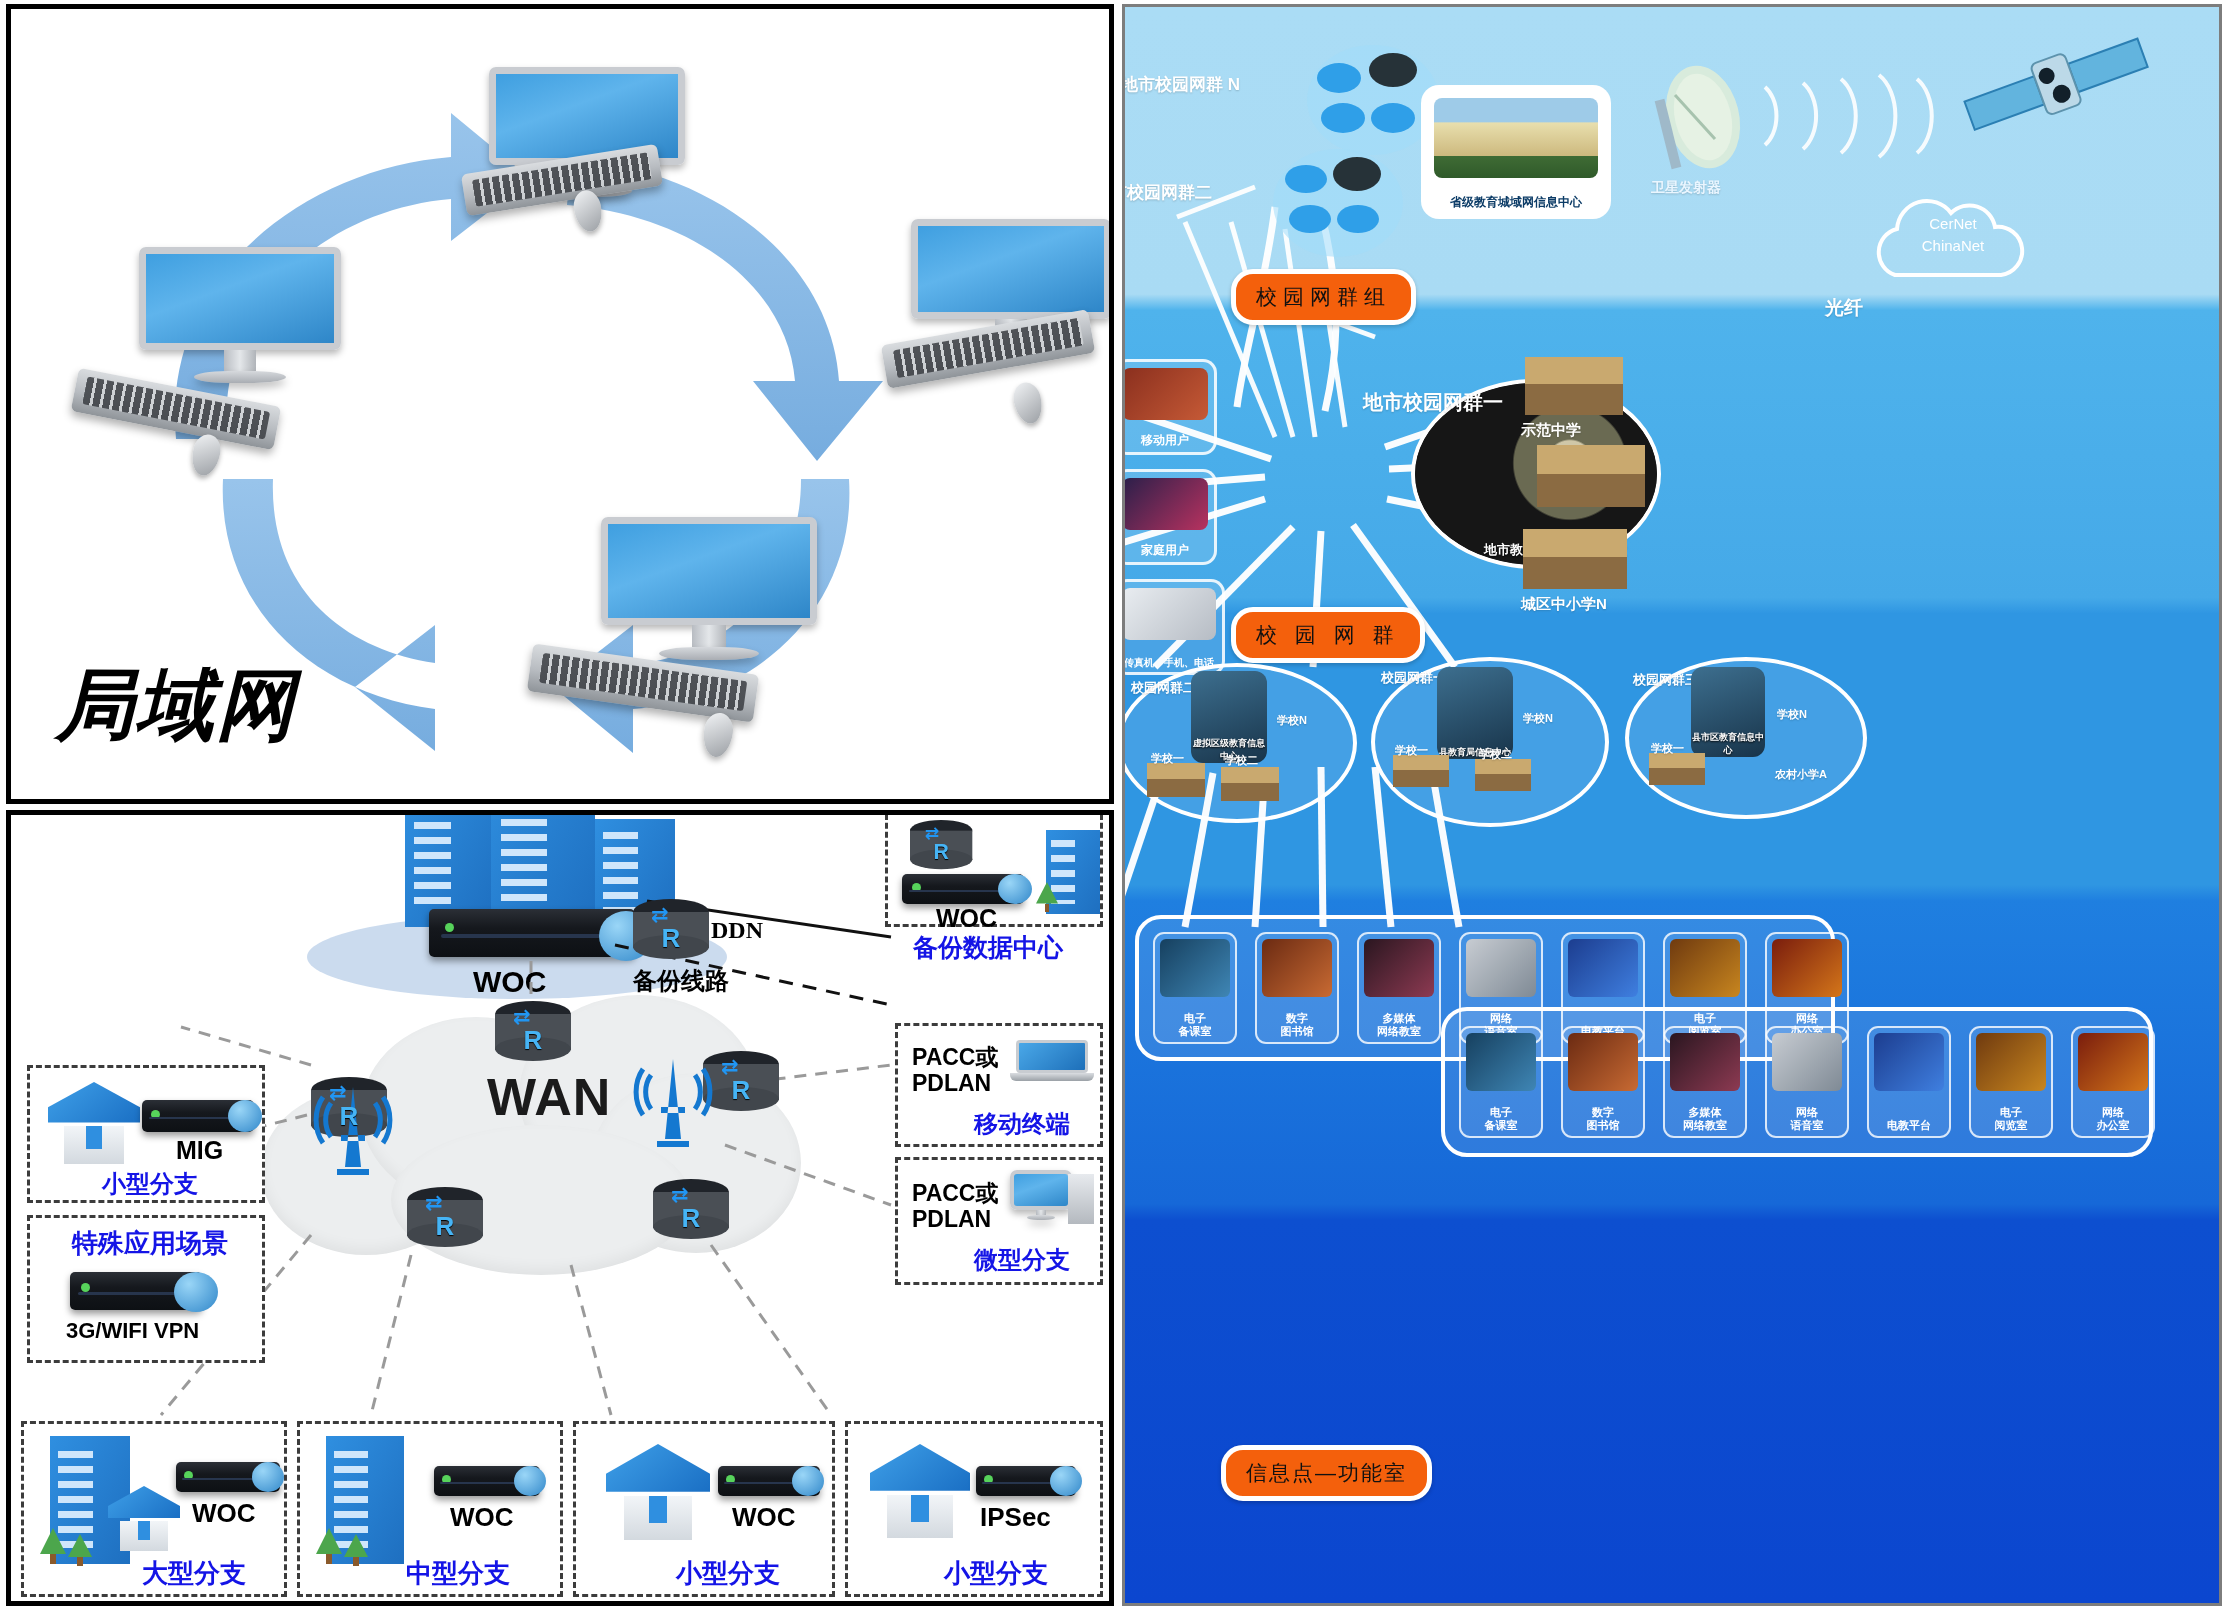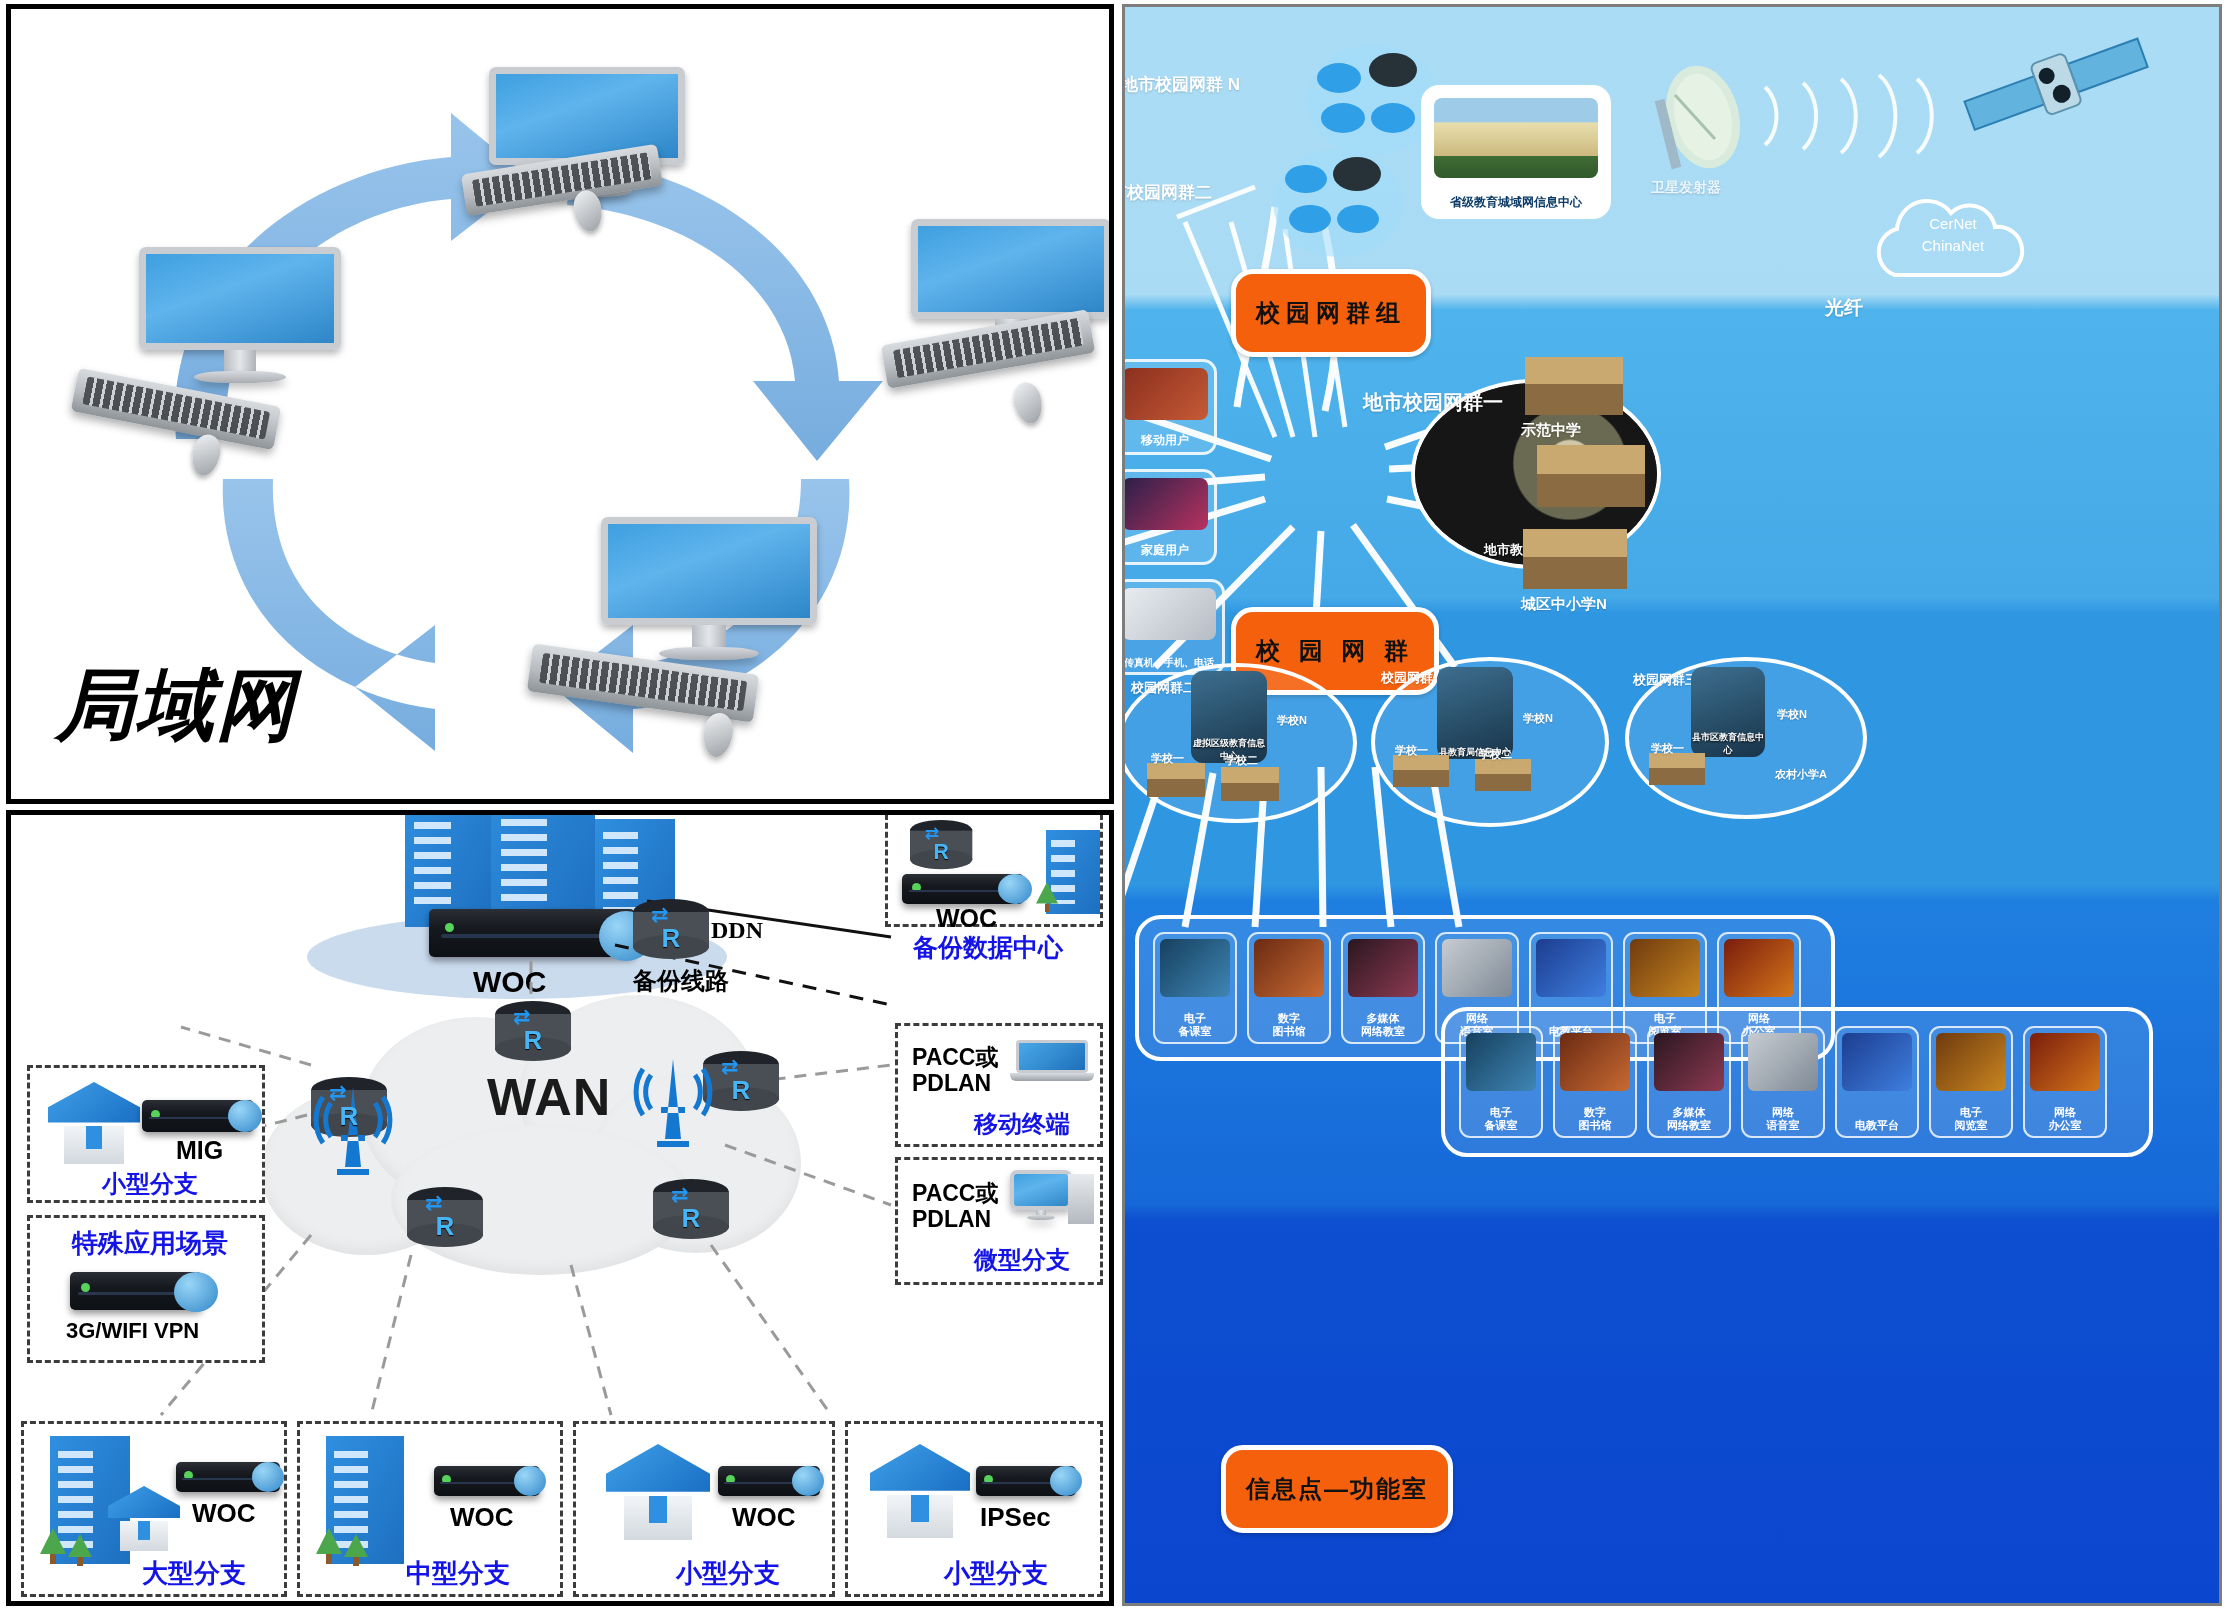--- a/index.html
+++ b/index.html
@@ -36,22 +36,22 @@
     background:linear-gradient(150deg,#f2f4f6,#9a9ea3);box-shadow:0 4px 7px rgba(0,0,0,.3);}
 
   
   .man{position:absolute;left:1122px;top:4px;width:1100px;height:1602px;border:3px solid #7d7d7d;
     box-sizing:border-box;overflow:hidden;
     background:linear-gradient(180deg,#aadcf5 0%,#a9dbf4 18%,#4fb3ec 19%,#45a9e8 37%,#2f96e2 38%,
       #2f96e2 55%,#1f7fe0 56%,#1668d8 75%,#0d4fd0 76%,#0b46cf 100%);}
   .man-title{position:absolute;right:40px;bottom:18px;font-size:76px;font-weight:bold;color:#000;
     font-family:"Liberation Sans","DejaVu Sans",sans-serif;letter-spacing:3px;}
 
-  .badge{position:absolute;background:#f4600c;color:#111;font-weight:bold;border-radius:22px;
-    border:5px solid #fff;padding:23px 20px;font-size:24px;letter-spacing:6px;white-space:nowrap;
+  .badge{position:absolute;background:#f4600c;color:#111;font-weight:normal;border-radius:22px;
+    border:5px solid #fff;padding:9px 20px;font-size:21px;letter-spacing:6px;white-space:nowrap;
     box-shadow:0 2px 4px rgba(0,0,0,.2);}
 
   .wlab{position:absolute;color:#fff;white-space:nowrap;font-weight:bold;text-shadow:0 1px 2px rgba(0,0,0,.18);}
 
   .photo{position:absolute;background:#7b6a55;overflow:hidden;}
   .photo.rounded{border-radius:12px;}
   .photo .cap{position:absolute;left:0;right:0;bottom:0;text-align:center;color:#fff;font-size:13px;
     font-weight:bold;text-shadow:0 1px 2px #000;}
 
   .pcard{position:absolute;border:3px solid rgba(255,255,255,.85);border-radius:14px;
@@ -60,21 +60,21 @@
   .pcard .cap{position:absolute;left:0;right:0;bottom:4px;text-align:center;color:#fff;
     font-size:12px;line-height:1.15;font-weight:bold;}
 
   .circ{position:absolute;border-radius:50%;border:4px solid #fff;box-sizing:border-box;
     background:rgba(255,255,255,.10);}
   .ell{position:absolute;border-radius:50%;background:rgba(160,220,250,.55);}
 
   .cloudy{position:absolute;color:#fff;font-size:15px;text-align:center;}
 
   .roomstrip{position:absolute;border:4px solid #fff;border-radius:26px;box-sizing:border-box;
-    background:rgba(255,255,255,.10);display:flex;align-items:center;gap:10px;padding:0 14px;}
+    background:rgba(255,255,255,.10);display:flex;align-items:center;gap:18px;padding:0 14px;}
   .room{width:84px;height:112px;border:2px solid rgba(255,255,255,.8);border-radius:11px;
     box-sizing:border-box;position:relative;background:rgba(255,255,255,.08);flex:none;}
   .room .im{position:absolute;left:5px;right:5px;top:5px;height:58px;border-radius:6px;overflow:hidden;}
   .room .cap{position:absolute;left:0;right:0;bottom:4px;text-align:center;color:#fff;font-size:11px;
     line-height:1.2;font-weight:bold;}
 
   
   .dbox{position:absolute;border:3px dashed #3c3c3c;box-sizing:border-box;background:#fff;}
   .blab{position:absolute;color:#1414e6;font-weight:bold;white-space:nowrap;}
   .klab{position:absolute;color:#000;font-weight:bold;white-space:nowrap;}

